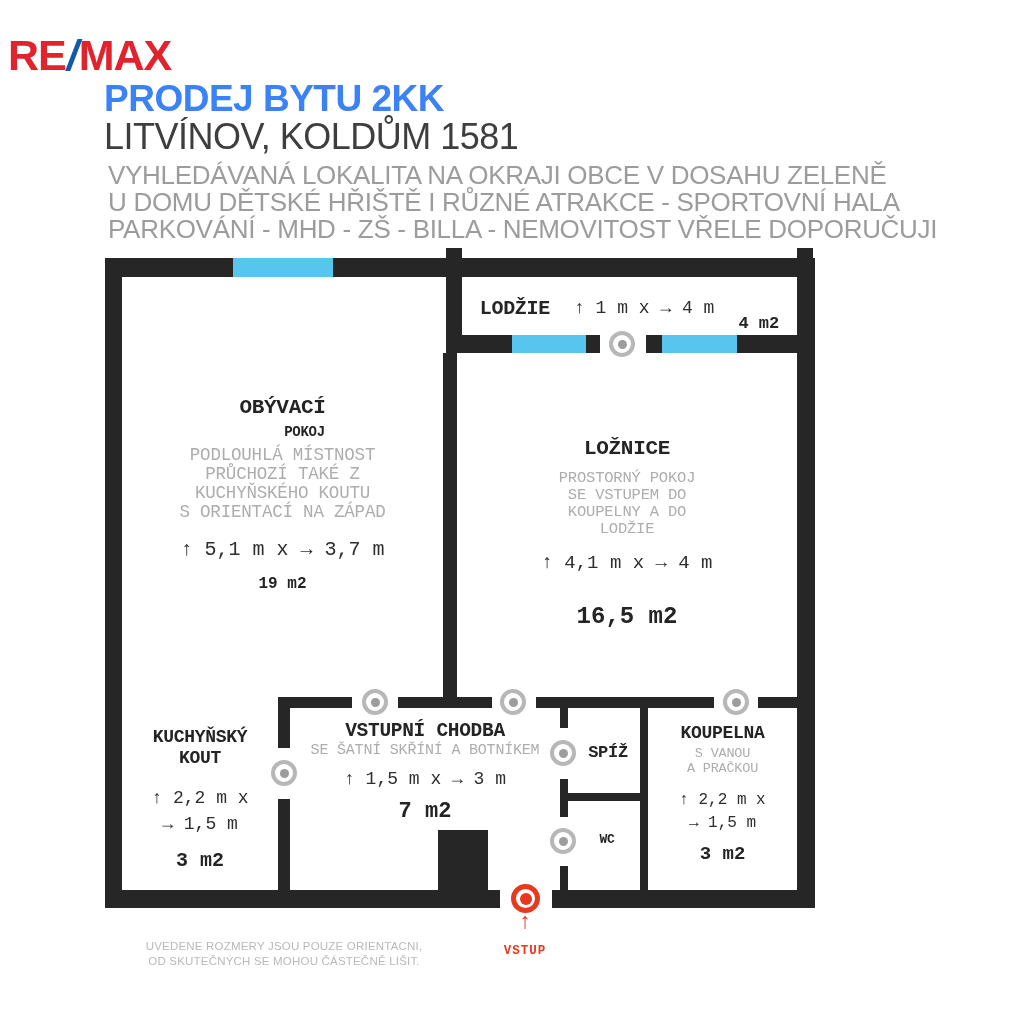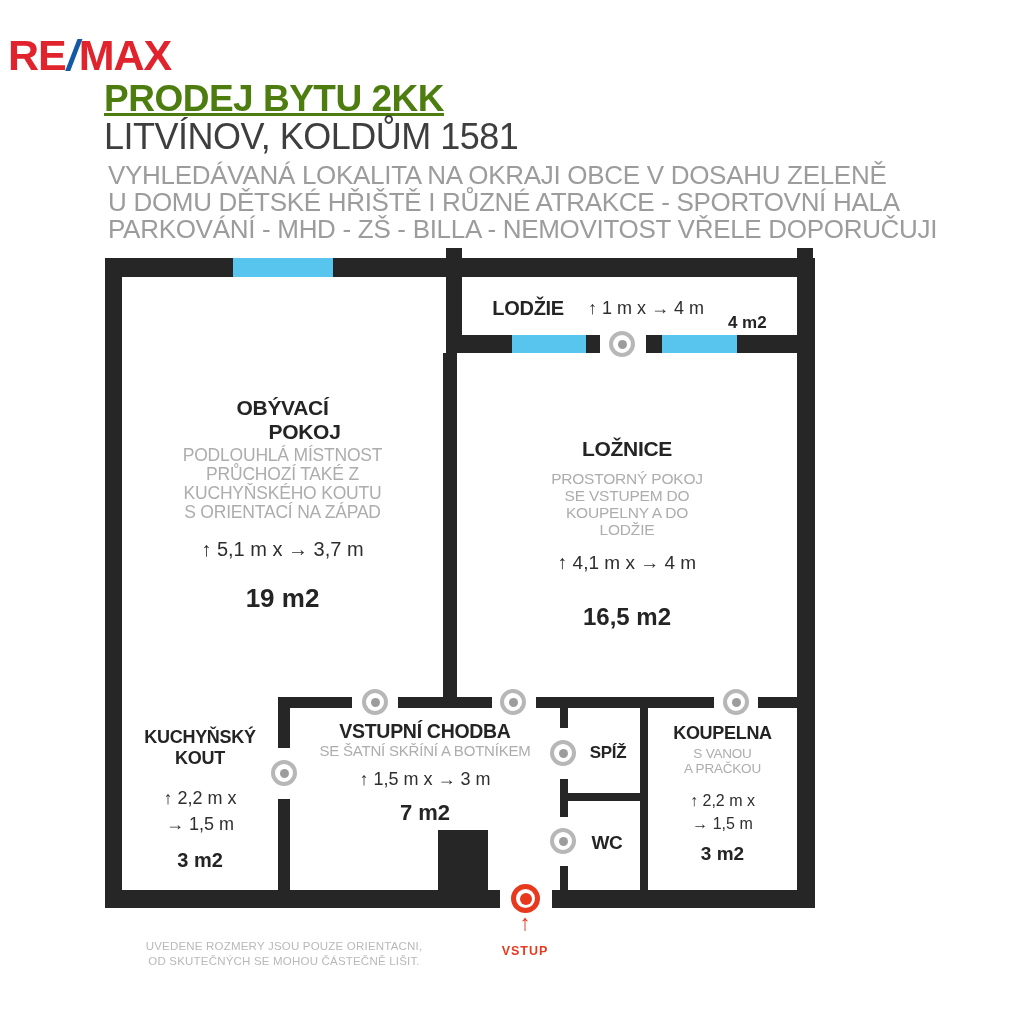--- a/index.html
+++ b/index.html
@@ -8,21 +8,21 @@
     --text-dark:#2a2a2a; --text-gray:#9c9c9c; --desc-gray:#adadad; --disclaimer-gray:#b9b9b9;
   }
   html,body{margin:0;padding:0;background:#fff;}
   .page{position:relative;width:1024px;height:1011px;background:#fff;overflow:hidden;
         font-family:"Liberation Sans","DejaVu Sans",sans-serif;color:var(--text-dark);}
   .abs{position:absolute;}
   
   .logo{position:absolute;left:8px;top:34px;font-size:43px;font-weight:800;letter-spacing:-1px;line-height:1;}
   .logo .re,.logo .max{color:var(--brand-red);}
   .logo .slash{color:var(--brand-blue);font-style:italic;padding:0 1px;}
-  .title{position:absolute;left:104px;top:80px;font-size:37px;font-weight:bold;letter-spacing:-0.5px;color:#4d7c0f;line-height:1;text-decoration:underline;}
+  .title{position:absolute;left:104px;top:80px;font-size:37px;font-weight:bold;letter-spacing:-0.5px;color:#3b82f6;line-height:1;}
   .subtitle{position:absolute;left:104px;top:119px;font-size:36px;font-weight:400;letter-spacing:-0.5px;color:#3e3e3e;line-height:1;}
   .lead{position:absolute;left:108px;top:162px;font-size:26px;line-height:27px;letter-spacing:-0.3px;
         color:var(--text-gray);white-space:nowrap;}
   
   .w{position:absolute;background:var(--wall);}
   .win{background:var(--window);}
   .door{position:absolute;width:18px;height:18px;border-radius:50%;background:#fff;border:4px solid #b7b7b7;z-index:3;}
   .door::after{content:"";position:absolute;left:50%;top:50%;width:9px;height:9px;margin:-4.5px 0 0 -4.5px;
                border-radius:50%;background:#9c9c9c;}
   .entrance{position:absolute;width:19px;height:19px;border-radius:50%;background:#fff;
@@ -51,21 +51,21 @@
     <span class="re">RE</span><span class="slash">/</span><span class="max">MAX</span>
   </div>
   <div class="title">PRODEJ BYTU 2KK</div>
   <div class="subtitle">LITVÍNOV, KOLDŮM 1581</div>
   <div class="lead">
     <div>VYHLEDÁVANÁ LOKALITA NA OKRAJI OBCE V DOSAHU ZELENĚ</div>
     <div>U DOMU DĚTSKÉ HŘIŠTĚ I RŮZNÉ ATRAKCE - SPORTOVNÍ HALA</div>
     <div>PARKOVÁNÍ - MHD - ZŠ - BILLA - NEMOVITOST VŘELE DOPORUČUJI</div>
   </div>
 
-  <div class="abs" style="left:0;top:0;width:1024px;height:1011px;">
+  <div class="abs" style="left:0;top:0;width:1024px;height:1011px;font-family:Liberation Mono, monospace;">
 
     <div class="w" style="left:105px;top:258px;width:17px;height:650px;"></div>
     <div class="w" style="left:105px;top:258px;width:128px;height:19px;"></div>
     <div class="w win" style="left:233px;top:258px;width:100px;height:19px;"></div>
     <div class="w" style="left:333px;top:258px;width:482px;height:19px;"></div>
     <div class="w" style="left:446px;top:248px;width:16px;height:12px;"></div>
     <div class="w" style="left:797px;top:248px;width:16px;height:12px;"></div>
     <div class="w" style="left:797px;top:258px;width:18px;height:650px;"></div>
     <div class="w" style="left:105px;top:890px;width:395px;height:18px;"></div>
     <div class="w" style="left:552px;top:890px;width:263px;height:18px;"></div>
@@ -105,27 +105,27 @@
     <div class="door" style="left:550px;top:828px;"></div>
 
     <div class="room lodzie-row" style="left:462px;top:290px;width:335px;height:36px;">
       <span class="rname" style="font-size:20px;">LODŽIE</span>
       <span class="rdims" style="font-size:18px;">↑ 1 m x → 4 m</span>
       <span class="rarea" style="font-size:17px;margin-top:30px;">4 m2</span>
     </div>
 
     <div class="room" style="left:122px;top:396px;width:321px;">
       <div class="rname" style="font-size:21px;line-height:24px;">OBÝVACÍ</div>
-      <div class="rname" style="font-size:21px;line-height:24px;padding-left:44px;">POKOJ</div>
+      <div class="rname" style="font-size:14px;line-height:24px;padding-left:44px;">POKOJ</div>
       <div class="rdesc" style="font-size:17.5px;line-height:19px;margin-top:2px;">PODLOUHLÁ MÍSTNOST</div>
       <div class="rdesc" style="font-size:17.5px;line-height:19px;">PRŮCHOZÍ TAKÉ Z</div>
       <div class="rdesc" style="font-size:17.5px;line-height:19px;">KUCHYŇSKÉHO KOUTU</div>
       <div class="rdesc" style="font-size:17.5px;line-height:19px;">S ORIENTACÍ NA ZÁPAD</div>
       <div class="rdims" style="font-size:20px;margin-top:16px;">↑ 5,1 m x → 3,7 m</div>
-      <div class="rarea" style="font-size:26px;margin-top:22px;">19 m2</div>
+      <div class="rarea" style="font-size:16px;margin-top:14px;">19 m2</div>
     </div>
 
     <div class="room" style="left:457px;top:437px;width:340px;">
       <div class="rname" style="font-size:21px;line-height:23px;">LOŽNICE</div>
       <div class="rdesc" style="font-size:15.5px;line-height:17px;margin-top:10px;">PROSTORNÝ POKOJ</div>
       <div class="rdesc" style="font-size:15.5px;line-height:17px;">SE VSTUPEM DO</div>
       <div class="rdesc" style="font-size:15.5px;line-height:17px;">KOUPELNY A DO</div>
       <div class="rdesc" style="font-size:15.5px;line-height:17px;">LODŽIE</div>
       <div class="rdims" style="font-size:19px;margin-top:14px;">↑ 4,1 m x → 4 m</div>
       <div class="rarea" style="font-size:24px;margin-top:29px;">16,5 m2</div>
@@ -140,21 +140,21 @@
     </div>
 
     <div class="room" style="left:290px;top:720px;width:270px;">
       <div class="rname" style="font-size:19.5px;line-height:22px;">VSTUPNÍ CHODBA</div>
       <div class="rdesc" style="font-size:15px;line-height:18px;">SE ŠATNÍ SKŘÍNÍ A BOTNÍKEM</div>
       <div class="rdims" style="font-size:18px;margin-top:9px;">↑ 1,5 m x → 3 m</div>
       <div class="rarea" style="font-size:22px;margin-top:10px;">7 m2</div>
     </div>
 
     <div class="room rname" style="left:578px;top:743px;width:60px;font-size:17px;">SPÍŽ</div>
-    <div class="room rname" style="left:578px;top:832px;width:58px;font-size:19px;">WC</div>
+    <div class="room rname" style="left:578px;top:832px;width:58px;font-size:13px;">WC</div>
 
     <div class="room" style="left:648px;top:723px;width:149px;">
       <div class="rname" style="font-size:18px;line-height:20px;">KOUPELNA</div>
       <div class="rdesc" style="font-size:13.5px;line-height:15px;margin-top:3px;">S VANOU</div>
       <div class="rdesc" style="font-size:13.5px;line-height:15px;">A PRAČKOU</div>
       <div class="rdims" style="font-size:16px;margin-top:13px;line-height:23px;">↑ 2,2 m x</div>
       <div class="rdims" style="font-size:16px;line-height:23px;">→ 1,5 m</div>
       <div class="rarea" style="font-size:19px;margin-top:8px;">3 m2</div>
     </div>
 

